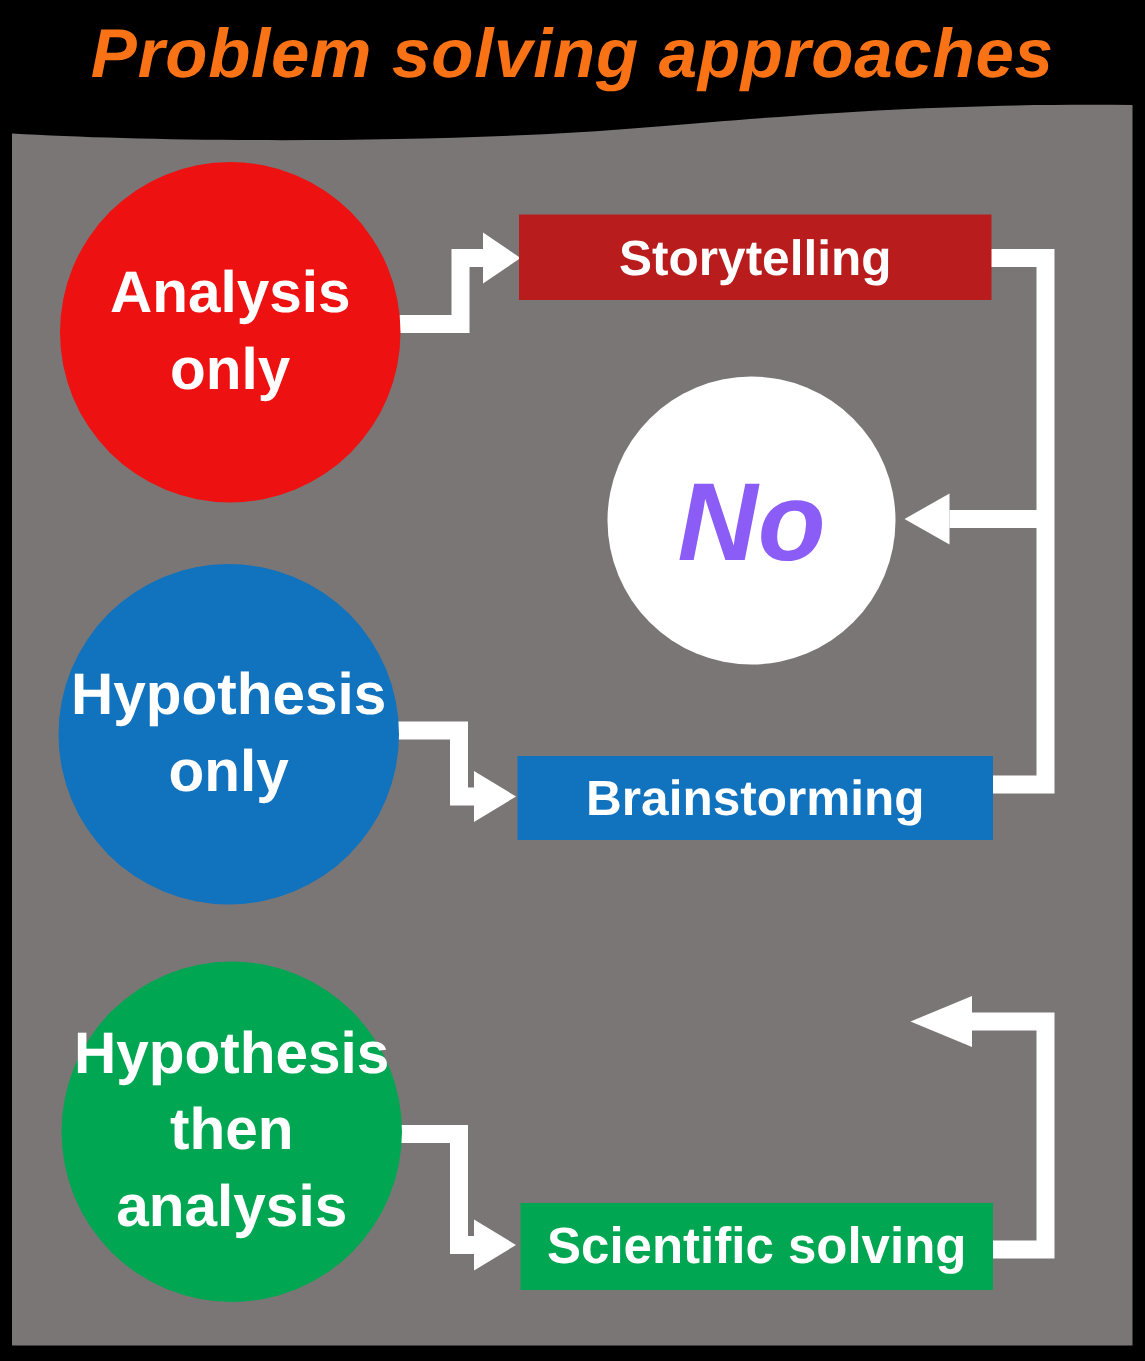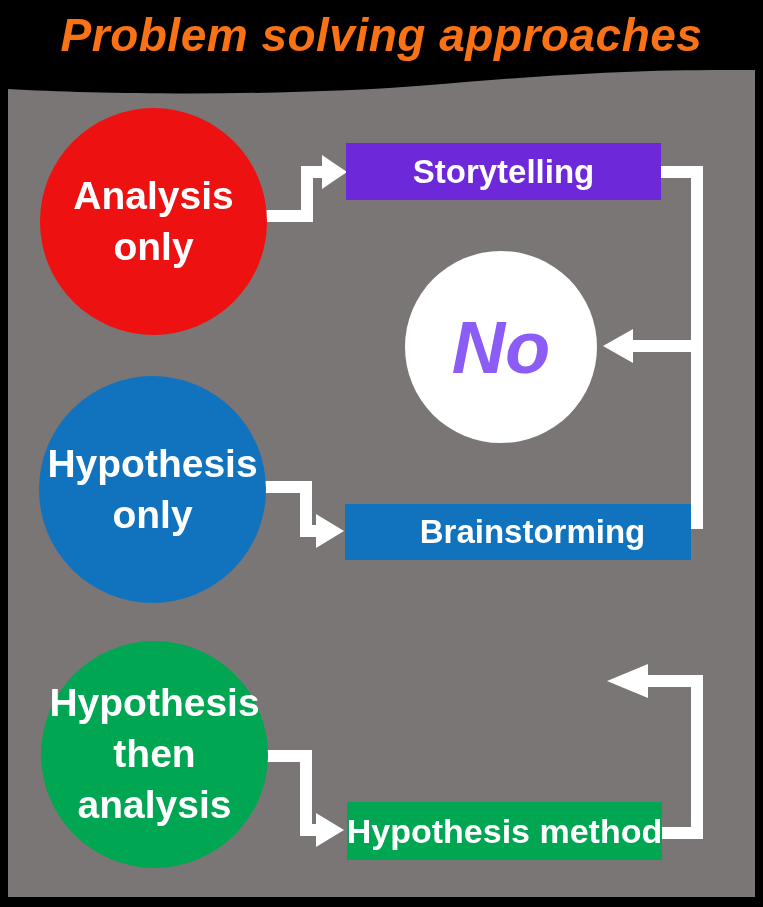--- a/index.html
+++ b/index.html
@@ -50,21 +50,21 @@
     display: flex;
     align-items: center;
     justify-content: center;
     color: #ffffff;
     font-weight: bold;
     font-size: 33px;
     z-index: 2;
     white-space: nowrap;
   }
   #b-story { left: 346px; top: 143px; width: 315px; height: 57px; }
-  #b-brain { left: 345px; top: 504px; width: 317px; height: 56px; padding-left: 29px; }
+  #b-brain { left: 345px; top: 504px; width: 317px; height: 56px; }
   #b-sci   { left: 347px; top: 802px; width: 315px; height: 58px; font-size: 34px; }
   .decision {
     position: absolute;
     background: #ffffff;
     border-radius: 50%;
     display: flex;
     align-items: center;
     justify-content: center;
     font-weight: bold;
     font-style: italic;
@@ -126,30 +126,30 @@
     <span>Hypothesis</span>
     <span>only</span>
   </div>
 
   <div class="circle" id="c-hyp-an" style="background-color: rgb(0, 166, 81);">
     <span>Hypothesis</span>
     <span>then</span>
     <span>analysis</span>
   </div>
 
-  <div class="box" id="b-story" style="background-color: #6d28d9; text-align: center;">
+  <div class="box" id="b-story" style="background-color: #b91c1c; text-align: center;">
     <span>Storytelling</span>
   </div>
 
   <div class="box" id="b-brain" style="background-color: rgb(17, 114, 189);">
     <span>Brainstorming</span>
   </div>
 
   <div class="box" id="b-sci" style="background-color: rgb(0, 166, 81);">
-    <span>Hypothesis method</span>
+    <span>Scientific solving</span>
   </div>
 
   <div class="decision" id="d-no">
     <span>No</span>
   </div>
 
 
 </div>
 
 </body></html>

